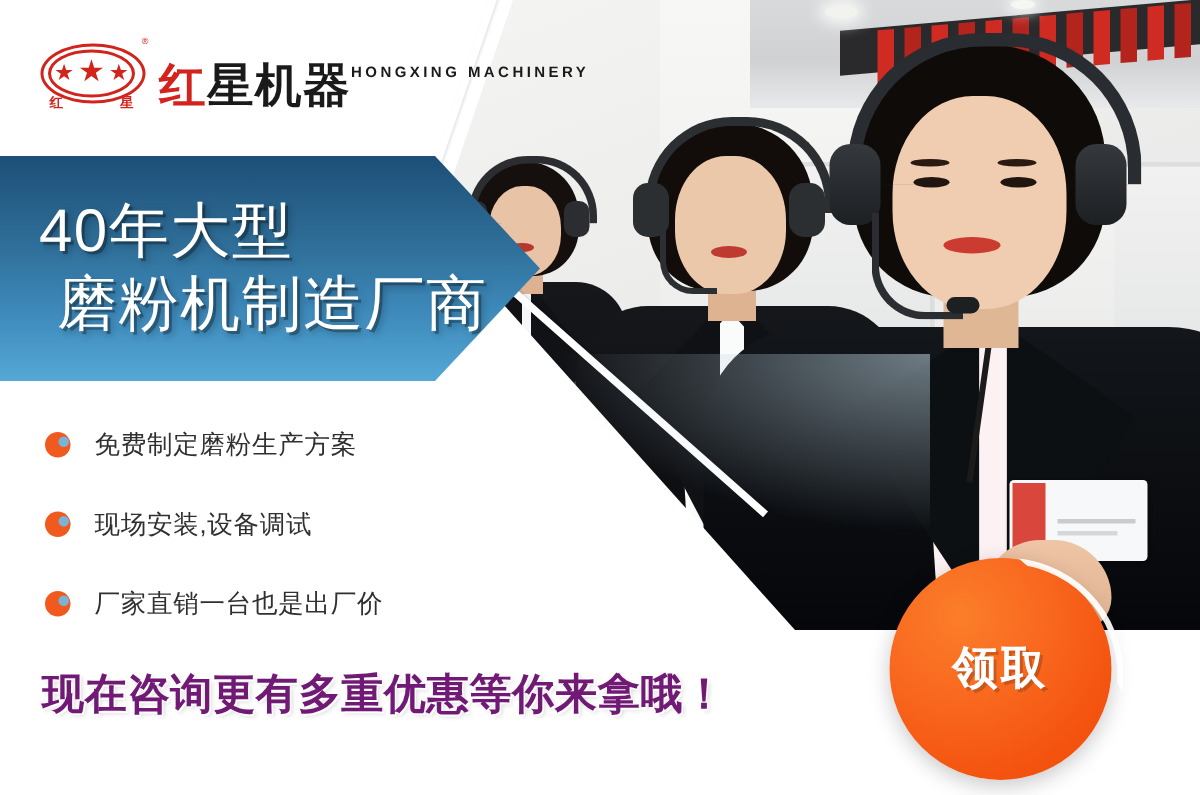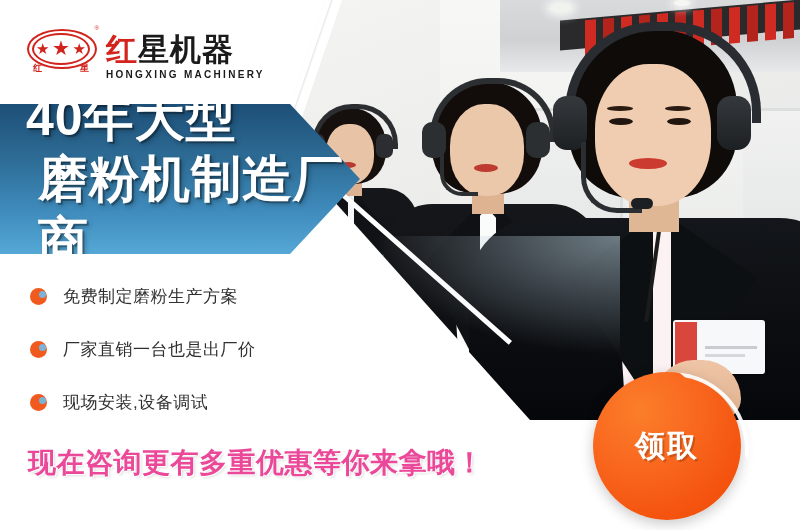--- a/index.html
+++ b/index.html
@@ -163,50 +163,50 @@
       border-radius:50%;}
   .emblem .ell-in{position:absolute;left:5px;top:12px;width:54px;height:28px;border:2px solid #d2231c;
       border-radius:50%;}
   .emblem .stars{position:absolute;left:9px;top:16px;width:50px;height:22px;display:flex;
       align-items:center;justify-content:space-between;}
   .emblem .stars span{color:#d2231c;font-size:15px;line-height:1;}
   .emblem .stars span.big{font-size:20px;}
   .emblem .reg{position:absolute;right:-2px;top:4px;font-size:6px;color:#d2231c;}
   .emblem .sub{position:absolute;left:6px;top:41px;width:56px;display:flex;justify-content:space-between;
       font-size:9px;color:#d2231c;font-weight:bold;}
-  .wordmark{display:flex;flex-direction:column;justify-content:flex-start;margin-top:16px;}
+  .wordmark{display:flex;justify-content:flex-start;margin-top:16px;}
   .wm-cn{font-size:31px;font-weight:bold;letter-spacing:1px;line-height:1.05;color:#1a1a1a;}
   .wm-cn .red{color:#d2231c;}
   .wm-en{font-size:10px;font-weight:bold;letter-spacing:2.3px;color:#1a1a1a;margin-top:2px;}
 
   
   .headline{
     position:absolute;left:0;top:104px;width:360px;height:150px;
     background:linear-gradient(180deg,#1d4f77 0%,#2e6d97 38%,#3f8cbd 72%,#55a8d6 100%);
     -webkit-clip-path:polygon(0 0, 290px 0, 360px 75px, 290px 150px, 0 150px);
     clip-path:polygon(0 0, 290px 0, 360px 75px, 290px 150px, 0 150px);
     display:flex;flex-direction:column;justify-content:center;
     padding-left:26px;box-sizing:border-box;
   }
-  .hl-line{color:#ffffff;font-weight:bold;font-size:50px;line-height:1.22;letter-spacing:1px;
+  .hl-line{color:#ffffff;font-weight:normal;font-size:40px;line-height:1.22;letter-spacing:1px;
       text-shadow:2px 2px 0 rgba(0,0,0,.30), 3px 3px 5px rgba(0,0,0,.25);}
   .hl-line.l2{margin-left:12px;}
 
   
   .bullets{position:absolute;left:30px;top:270px;width:330px;}
   .bullet{display:flex;align-items:center;height:53px;}
   .dot{position:relative;width:17px;height:17px;border-radius:50%;
       background:#f15a1e;flex:0 0 auto;margin-right:16px;}
   .dot:after{content:"";position:absolute;right:1px;top:3px;width:7px;height:7px;border-radius:50%;
       background:#79b4d8;}
   .bullet-txt{font-size:17px;color:#303030;letter-spacing:.5px;}
 
   
   .slogan{position:absolute;left:28px;top:444px;font-size:28px;font-weight:bold;
-      color:#ec4899;letter-spacing:.5px;
+      color:#701a75;letter-spacing:.5px;
       text-shadow:1px 1px 0 rgba(255,255,255,.9), 2px 2px 3px rgba(0,0,0,.13);}
 
   
   .cta{position:absolute;left:593px;top:372px;width:148px;height:148px;border-radius:50%;
       background:radial-gradient(circle at 32% 26%, #fb7e2a 0%, #f9681f 38%, #f4540f 72%, #ee4b08 100%);
       box-shadow:0 4px 14px rgba(0,0,0,.22);
       display:flex;flex-direction:column;align-items:center;justify-content:center;cursor:pointer;}
   .cta-gloss{position:absolute;left:0;top:0;width:148px;height:148px;border-radius:50%;
       border:4px solid rgba(255,255,255,.92);
       -webkit-clip-path:polygon(55% 0,100% 0,100% 58%,78% 20%);
@@ -348,25 +348,25 @@
     <div class="hl-line l2">磨粉机制造厂商</div>
   </div>
 
   <div class="bullets">
     <div class="bullet">
       <span class="dot"></span>
       <span class="bullet-txt">免费制定磨粉生产方案</span>
     </div>
     <div class="bullet">
       <span class="dot"></span>
-      <span class="bullet-txt">厂家直销一台也是出厂价</span>
+      <span class="bullet-txt">现场安装,设备调试</span>
     </div>
     <div class="bullet">
       <span class="dot"></span>
-      <span class="bullet-txt">现场安装,设备调试</span>
+      <span class="bullet-txt">厂家直销一台也是出厂价</span>
     </div>
   </div>
 
   <div class="slogan">现在咨询更有多重优惠等你来拿哦！</div>
 
   <div class="cta">
     <div class="cta-gloss"></div>
     <div class="cta-txt">领取</div>
   </div>
 

